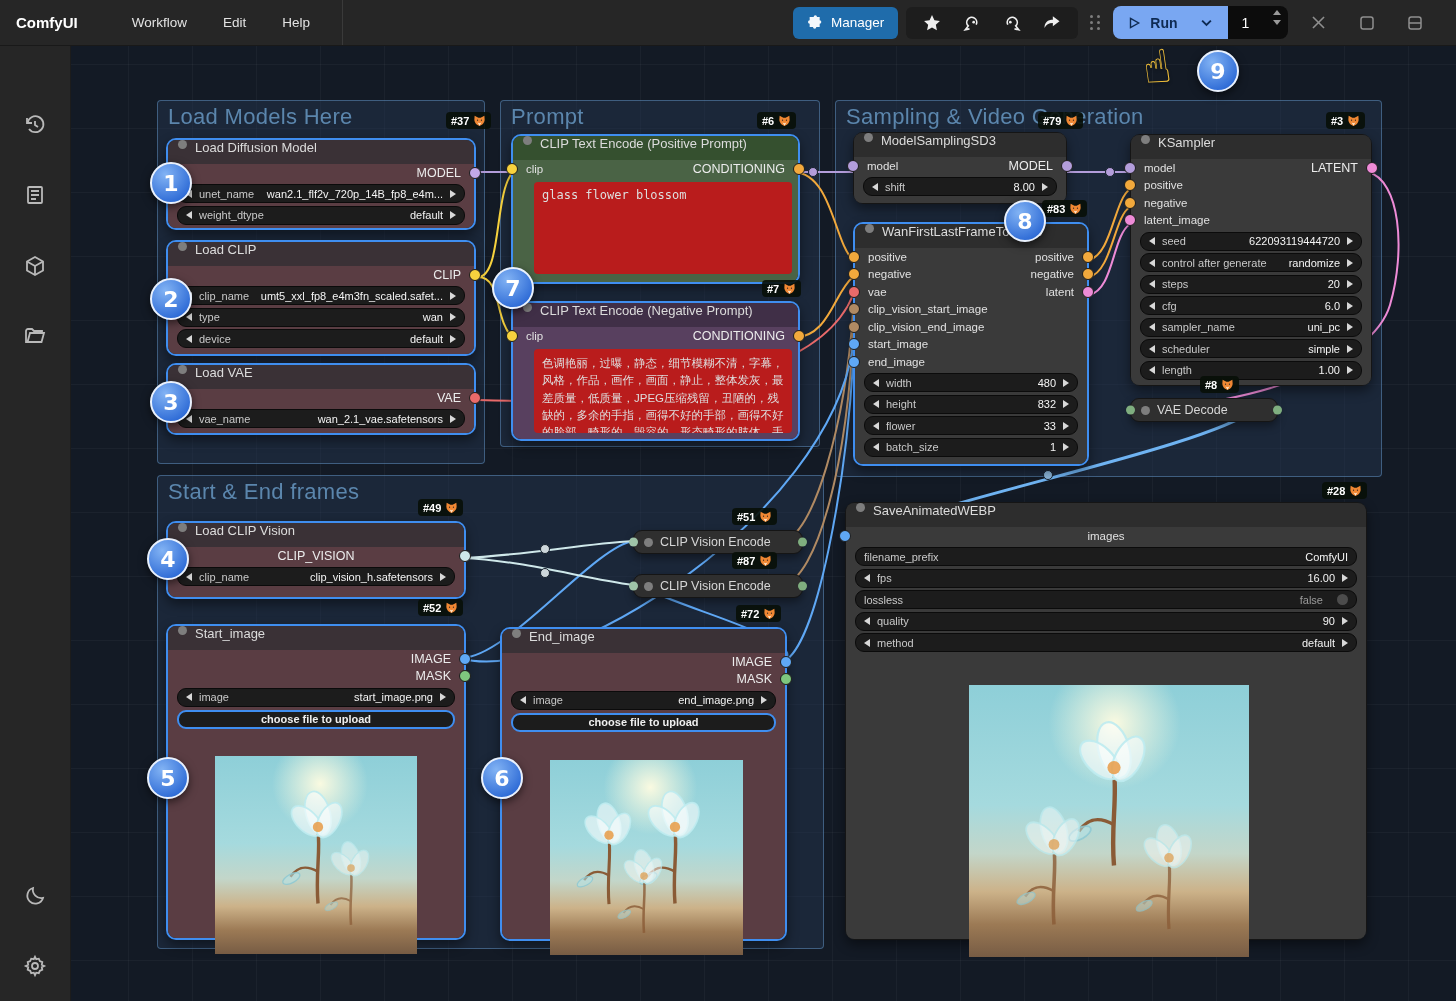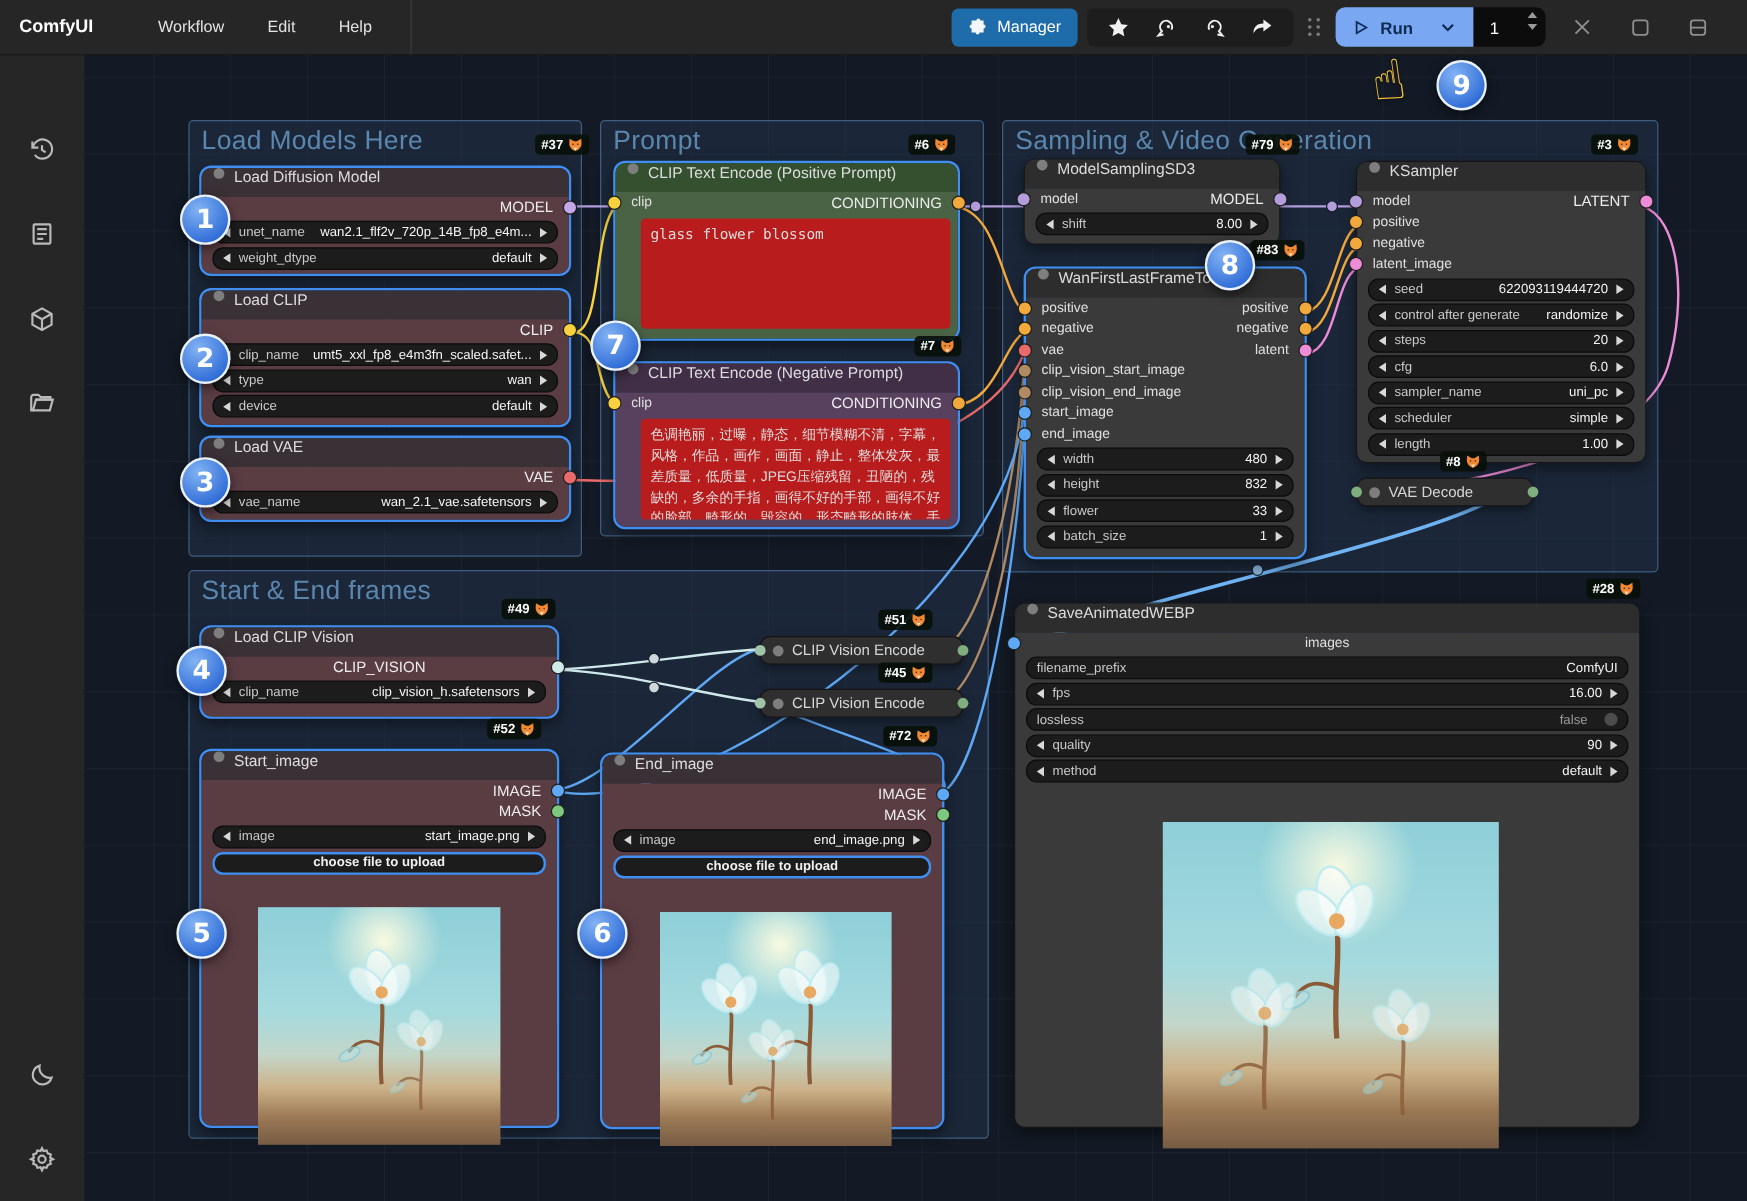--- a/index.html
+++ b/index.html
@@ -625,26 +625,26 @@
       <use href="#fox"></use>
     </svg>
   </div>
 <div class="badge" style="left:732px;top:508px">
     <span>#51</span>
     <svg>
       <use href="#fox"></use>
     </svg>
   </div>
 <div class="badge" style="left:732px;top:552px">
-    <span>#45</span>
-    <svg>
-      <use href="#fox"></use>
-    </svg>
-  </div>
-<div class="badge" style="left:406px;top:599px">
+    <span>#87</span>
+    <svg>
+      <use href="#fox"></use>
+    </svg>
+  </div>
+<div class="badge" style="left:418px;top:599px">
     <span>#52</span>
     <svg>
       <use href="#fox"></use>
     </svg>
   </div>
 <div class="badge" style="left:736px;top:605px">
     <span>#72</span>
     <svg>
       <use href="#fox"></use>
     </svg>

